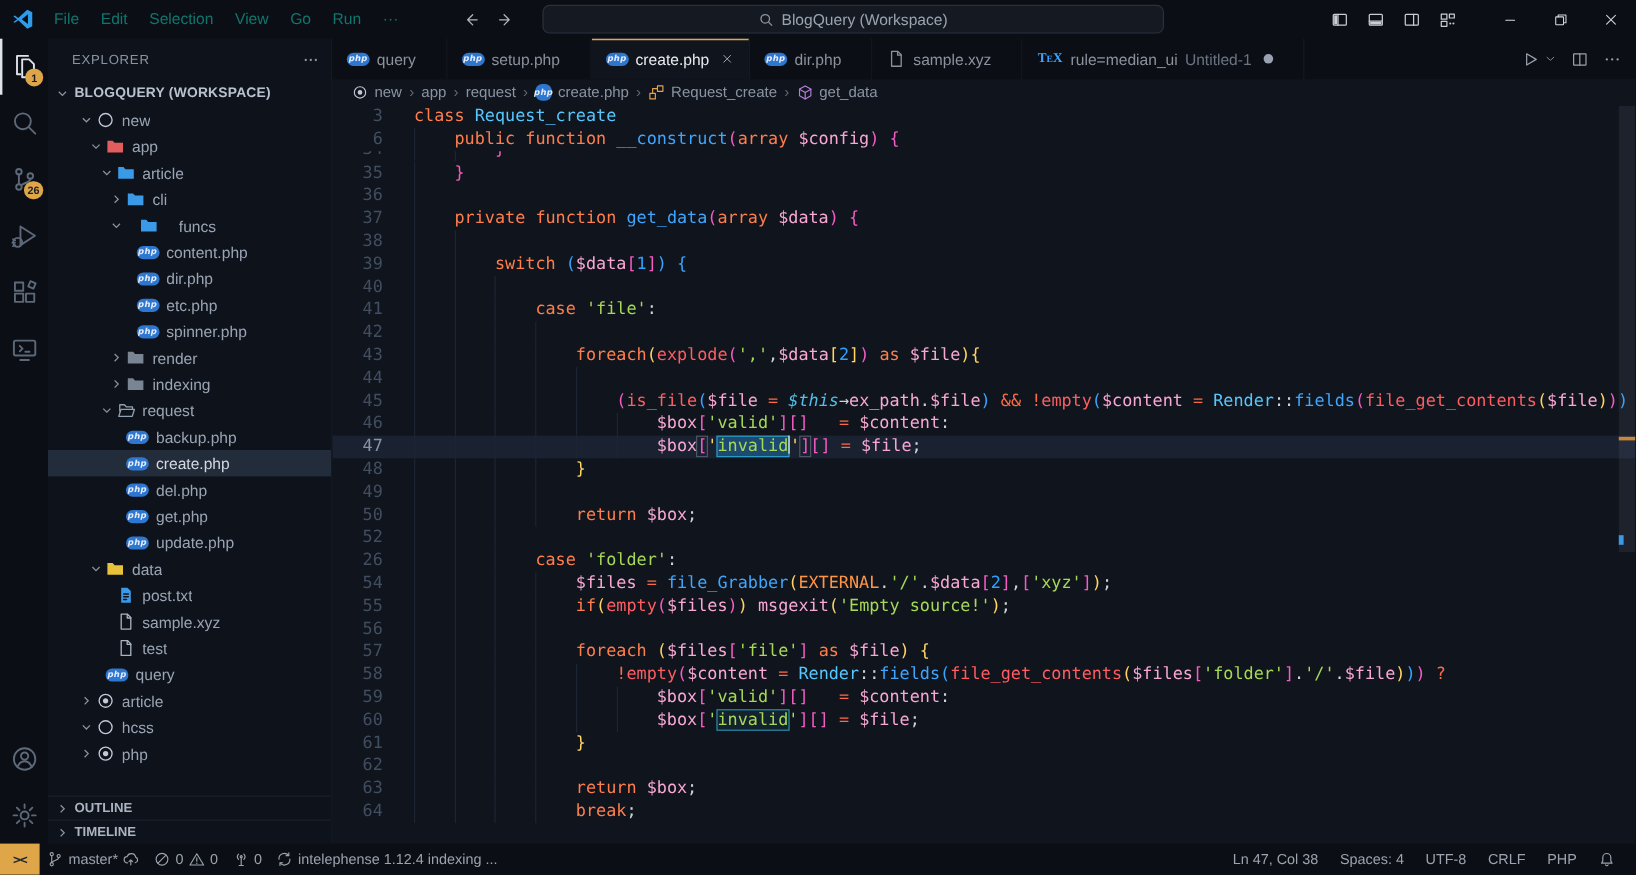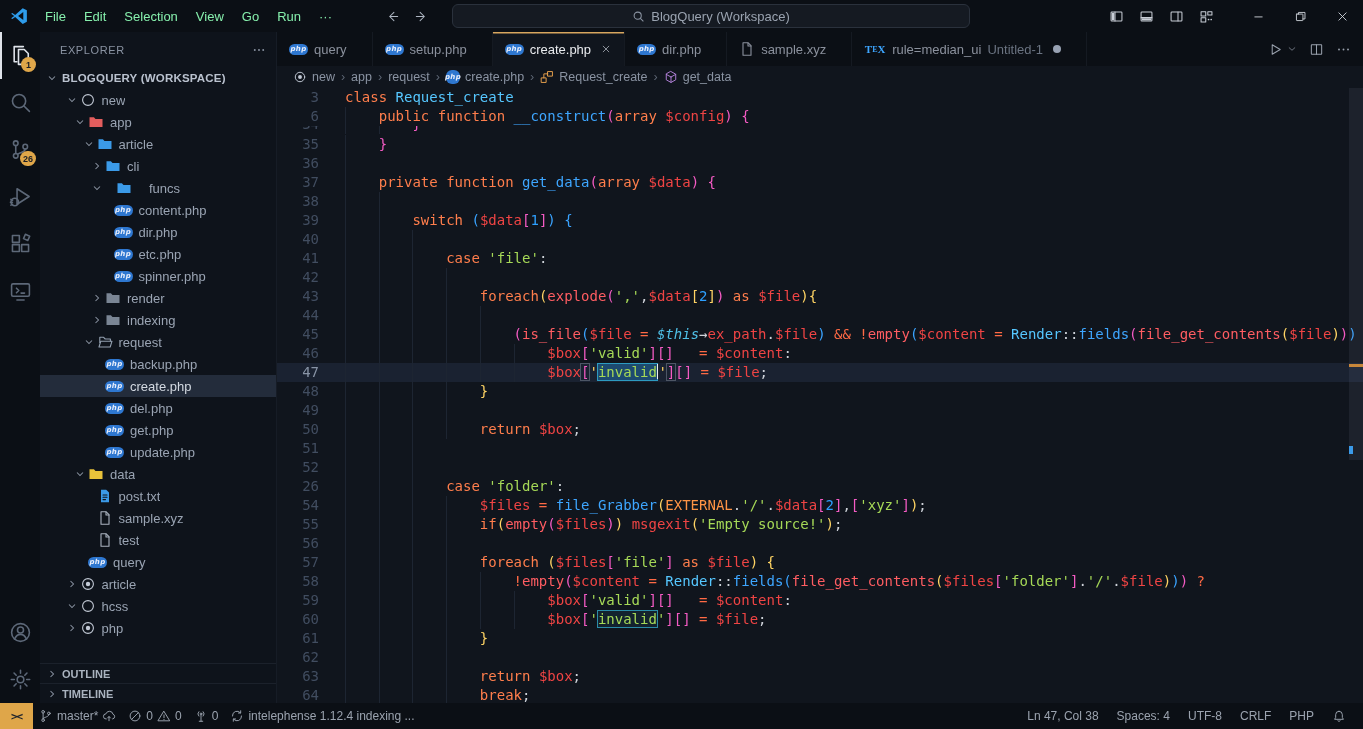--- a/index.html
+++ b/index.html
@@ -12,21 +12,21 @@
   .icon svg { width:100%; height:100%; }
   .php-pill { width:19px; height:11px; border-radius:6px; background:#2e77d0; color:#e8eefb;
     font:italic bold 7px "DejaVu Sans", sans-serif; align-items:center; justify-content:center; letter-spacing:.3px; }
   .tex-ic { width:22px; height:14px; color:#3ea6ff; font:bold 11px "Liberation Serif", serif; white-space:nowrap; }
   .tex-ic i { font-style:normal; font-size:8px; vertical-align:-3px; }
   .rsym { color:#1d232c; font:bold 11px "DejaVu Sans Mono", monospace; letter-spacing:-1px; }
 
   
   .titlebar { height:32px; background:#0b0f15; display:flex; align-items:center; position:relative; flex:0 0 32px; z-index:5; }
   .vslogo { width:18px; height:18px; margin:0 8px 0 10px; }
-  .menu-item { color:#86efac; font-size:13px; padding:4px 9px; border-radius:4px; cursor:default; }
+  .menu-item { color:#0f766e; font-size:13px; padding:4px 9px; border-radius:4px; cursor:default; }
   .nav-arrows { display:flex; gap:14px; margin-left:44px; color:#aeb6c2; font-size:15px; }
   .nav-arrows .icon { width:15px; height:15px; }
   .searchbox { position:absolute; left:452px; top:4px; width:518px; height:24px; background:#151a22;
     border:1px solid #2a313c; border-radius:6px; display:flex; align-items:center; justify-content:center;
     color:#9aa3b0; font-size:13px; gap:6px; }
   .searchbox .icon { width:13px; height:13px; color:#8a93a1; }
   .win-icons { margin-left:auto; display:flex; align-items:center; height:100%; }
   .layout-ic { width:26px; height:26px; display:flex; align-items:center; justify-content:center; color:#c8cdd6; }
   .layout-ic .icon{ width:15px; height:15px; }
   .win-btn { width:42px; height:32px; display:flex; align-items:center; justify-content:center; color:#d2d6dd; }
@@ -86,21 +86,21 @@
   .code-wrap { position:relative; flex:1; overflow:hidden; font:14px/19px "DejaVu Sans Mono", monospace; }
   .line { position:relative; height:19px; padding-left:68px; white-space:pre; color:#d6dae2; }
   .line .ln { position:absolute; left:0; top:0; width:42px; text-align:right; color:#414d60; }
   .line.cur { background:#1a2231; }
   .line.cur .ln { color:#8894a6; }
   .g { position:absolute; top:0; bottom:0; width:1px; background:#1d2532; }
   .sliver { height:9px; overflow:hidden; }
   .sliver .line { margin-top:-11px; }
 
   .kw{color:#ff7e4c} .bfn{color:#ff5d62} .fn{color:#3ea6ff} .cls{color:#56c7ff}
-  .str{color:#a6d957} .var{color:#ef4444} .this{color:#4fc0e8; font-style:italic}
+  .str{color:#a6d957} .var{color:#f9a8d4} .this{color:#4fc0e8; font-style:italic}
   .num{color:#2ea0ff} .op{color:#ff6a45} .pun{color:#cfd3da} .cnst{color:#ff9445}
   .bg{color:#ffd464} .bp{color:#f45bc4} .bb{color:#3aa3ff} .gold{color:#ffd464}
   .bm{border:1px solid #4d5665; margin:-1px;}
   .sel1{color:#a6d957; background:#1d4a70; border:1px solid #2d9bc1; margin:-1px;}
   .sel2{color:#a6d957; background:rgba(45,155,193,.10); border:1px solid #2a8ca8; margin:-1px;}
   .caret{display:inline-block; width:1.5px; height:15px; background:#eceef1; vertical-align:-2px;}
 
   .scrollbar { position:absolute; top:0; right:0; width:14px; bottom:0; }
   .sb-slider { position:absolute; top:0; left:0; right:0; height:372px; background:rgba(121,134,153,.12); }
   .ruler-mark-cur { position:absolute; right:0; width:14px; height:3px; top:276px; background:#c8873a; }
@@ -698,21 +698,20 @@
             <div class="line"><span class="ln">41</span><i class="g" style="left: 68px;"></i><i class="g" style="left: 101.7px;"></i><i class="g" style="left: 135.4px;"></i><span>            <span class="kw">case </span><span class="str">'file'</span><span class="pun">:</span></span></div>
             <div class="line"><span class="ln">42</span><i class="g" style="left: 68px;"></i><i class="g" style="left: 101.7px;"></i><i class="g" style="left: 135.4px;"></i><i class="g" style="left: 169.1px;"></i><span></span></div>
             <div class="line"><span class="ln">43</span><i class="g" style="left: 68px;"></i><i class="g" style="left: 101.7px;"></i><i class="g" style="left: 135.4px;"></i><i class="g" style="left: 169.1px;"></i><span>                <span class="kw">foreach</span><span class="bg">(</span><span class="bfn">explode</span><span class="bp">(</span><span class="str">','</span><span class="pun">,</span><span class="var">$data</span><span class="bg">[</span><span class="num">2</span><span class="bg">]</span><span class="bp">)</span><span class="kw"> as </span><span class="var">$file</span><span class="bg">)</span><span class="bg">{</span></span></div>
             <div class="line"><span class="ln">44</span><i class="g" style="left: 68px;"></i><i class="g" style="left: 101.7px;"></i><i class="g" style="left: 135.4px;"></i><i class="g" style="left: 169.1px;"></i><i class="g" style="left: 202.8px;"></i><span></span></div>
             <div class="line"><span class="ln">45</span><i class="g" style="left: 68px;"></i><i class="g" style="left: 101.7px;"></i><i class="g" style="left: 135.4px;"></i><i class="g" style="left: 169.1px;"></i><i class="g" style="left: 202.8px;"></i><span>                    <span class="bp">(</span><span class="bfn">is_file</span><span class="bb">(</span><span class="var">$file</span><span class="op"> = </span><span class="this">$this</span><span class="pun">→</span><span class="var">ex_path</span><span class="pun">.</span><span class="var">$file</span><span class="bb">)</span><span class="op"> &amp;&amp; </span><span class="op">!</span><span class="bfn">empty</span><span class="bb">(</span><span class="var">$content</span><span class="op"> = </span><span class="cls">Render</span><span class="pun">::</span><span class="fn">fields</span><span class="bp">(</span><span class="bfn">file_get_contents</span><span class="bg">(</span><span class="var">$file</span><span class="bg">)</span><span class="bp">)</span><span class="bb">)</span></span></div>
             <div class="line"><span class="ln">46</span><i class="g" style="left: 68px;"></i><i class="g" style="left: 101.7px;"></i><i class="g" style="left: 135.4px;"></i><i class="g" style="left: 169.1px;"></i><i class="g" style="left: 202.8px;"></i><i class="g" style="left: 236.5px;"></i><span>                        <span class="var">$box</span><span class="bp">[</span><span class="str">'valid'</span><span class="bp">]</span><span class="bp">[]</span><span class="pun">   </span><span class="op">=</span><span class="pun"> </span><span class="var">$content</span><span class="pun">:</span></span></div>
             <div class="line cur"><span class="ln">47</span><i class="g" style="left: 68px;"></i><i class="g" style="left: 101.7px;"></i><i class="g" style="left: 135.4px;"></i><i class="g" style="left: 169.1px;"></i><i class="g" style="left: 202.8px;"></i><i class="g" style="left: 236.5px;"></i><span>                        <span class="var">$box</span><span class="bp bm">[</span><span class="gold">'</span><span class="sel1">invalid</span><span class="caret"></span><span class="gold">'</span><span class="bp bm">]</span><span class="bp">[]</span><span class="op"> = </span><span class="var">$file</span><span class="pun">;</span></span></div>
             <div class="line"><span class="ln">48</span><i class="g" style="left: 68px;"></i><i class="g" style="left: 101.7px;"></i><i class="g" style="left: 135.4px;"></i><i class="g" style="left: 169.1px;"></i><span>                <span class="bg">}</span></span></div>
             <div class="line"><span class="ln">49</span><i class="g" style="left: 68px;"></i><i class="g" style="left: 101.7px;"></i><i class="g" style="left: 135.4px;"></i><i class="g" style="left: 169.1px;"></i><span></span></div>
             <div class="line"><span class="ln">50</span><i class="g" style="left: 68px;"></i><i class="g" style="left: 101.7px;"></i><i class="g" style="left: 135.4px;"></i><i class="g" style="left: 169.1px;"></i><span>                <span class="kw">return </span><span class="var">$box</span><span class="pun">;</span></span></div>
-            <div class="line"><span class="ln">51</span><i class="g" style="left: 68px;"></i><i class="g" style="left: 101.7px;"></i><i class="g" style="left: 135.4px;"></i><span></span></div>
             <div class="line"><span class="ln">52</span><i class="g" style="left: 68px;"></i><i class="g" style="left: 101.7px;"></i><i class="g" style="left: 135.4px;"></i><span></span></div>
             <div class="line"><span class="ln">26</span><i class="g" style="left: 68px;"></i><i class="g" style="left: 101.7px;"></i><i class="g" style="left: 135.4px;"></i><span>            <span class="kw">case </span><span class="str">'folder'</span><span class="pun">:</span></span></div>
             <div class="line"><span class="ln">54</span><i class="g" style="left: 68px;"></i><i class="g" style="left: 101.7px;"></i><i class="g" style="left: 135.4px;"></i><i class="g" style="left: 169.1px;"></i><span>                <span class="var">$files</span><span class="op"> = </span><span class="fn">file_Grabber</span><span class="bg">(</span><span class="cnst">EXTERNAL</span><span class="pun">.</span><span class="str">'/'</span><span class="pun">.</span><span class="var">$data</span><span class="bp">[</span><span class="num">2</span><span class="bp">]</span><span class="pun">,</span><span class="bp">[</span><span class="str">'xyz'</span><span class="bp">]</span><span class="bg">)</span><span class="pun">;</span></span></div>
             <div class="line"><span class="ln">55</span><i class="g" style="left: 68px;"></i><i class="g" style="left: 101.7px;"></i><i class="g" style="left: 135.4px;"></i><i class="g" style="left: 169.1px;"></i><span>                <span class="kw">if</span><span class="bg">(</span><span class="bfn">empty</span><span class="bp">(</span><span class="var">$files</span><span class="bp">)</span><span class="bg">)</span><span class="pun"> </span><span class="var">msgexit</span><span class="bg">(</span><span class="str">'Empty source!'</span><span class="bg">)</span><span class="pun">;</span></span></div>
             <div class="line"><span class="ln">56</span><i class="g" style="left: 68px;"></i><i class="g" style="left: 101.7px;"></i><i class="g" style="left: 135.4px;"></i><i class="g" style="left: 169.1px;"></i><span></span></div>
             <div class="line"><span class="ln">57</span><i class="g" style="left: 68px;"></i><i class="g" style="left: 101.7px;"></i><i class="g" style="left: 135.4px;"></i><i class="g" style="left: 169.1px;"></i><span>                <span class="kw">foreach </span><span class="bg">(</span><span class="var">$files</span><span class="bp">[</span><span class="str">'file'</span><span class="bp">]</span><span class="kw"> as </span><span class="var">$file</span><span class="bg">)</span><span class="pun"> </span><span class="bg">{</span></span></div>
             <div class="line"><span class="ln">58</span><i class="g" style="left: 68px;"></i><i class="g" style="left: 101.7px;"></i><i class="g" style="left: 135.4px;"></i><i class="g" style="left: 169.1px;"></i><i class="g" style="left: 202.8px;"></i><span>                    <span class="op">!</span><span class="bfn">empty</span><span class="bp">(</span><span class="var">$content</span><span class="op"> = </span><span class="cls">Render</span><span class="pun">::</span><span class="fn">fields</span><span class="bb">(</span><span class="bfn">file_get_contents</span><span class="bg">(</span><span class="var">$files</span><span class="bp">[</span><span class="str">'folder'</span><span class="bp">]</span><span class="pun">.</span><span class="str">'/'</span><span class="pun">.</span><span class="var">$file</span><span class="bg">)</span><span class="bb">)</span><span class="bp">)</span><span class="op"> ?</span></span></div>
             <div class="line"><span class="ln">59</span><i class="g" style="left: 68px;"></i><i class="g" style="left: 101.7px;"></i><i class="g" style="left: 135.4px;"></i><i class="g" style="left: 169.1px;"></i><i class="g" style="left: 202.8px;"></i><i class="g" style="left: 236.5px;"></i><span>                        <span class="var">$box</span><span class="bp">[</span><span class="str">'valid'</span><span class="bp">]</span><span class="bp">[]</span><span class="pun">   </span><span class="op">=</span><span class="pun"> </span><span class="var">$content</span><span class="pun">:</span></span></div>
             <div class="line"><span class="ln">60</span><i class="g" style="left: 68px;"></i><i class="g" style="left: 101.7px;"></i><i class="g" style="left: 135.4px;"></i><i class="g" style="left: 169.1px;"></i><i class="g" style="left: 202.8px;"></i><i class="g" style="left: 236.5px;"></i><span>                        <span class="var">$box</span><span class="bp">[</span><span class="str">'</span><span class="sel2">invalid</span><span class="str">'</span><span class="bp">]</span><span class="bp">[]</span><span class="op"> = </span><span class="var">$file</span><span class="pun">;</span></span></div>
             <div class="line"><span class="ln">61</span><i class="g" style="left: 68px;"></i><i class="g" style="left: 101.7px;"></i><i class="g" style="left: 135.4px;"></i><i class="g" style="left: 169.1px;"></i><span>                <span class="bg">}</span></span></div>

